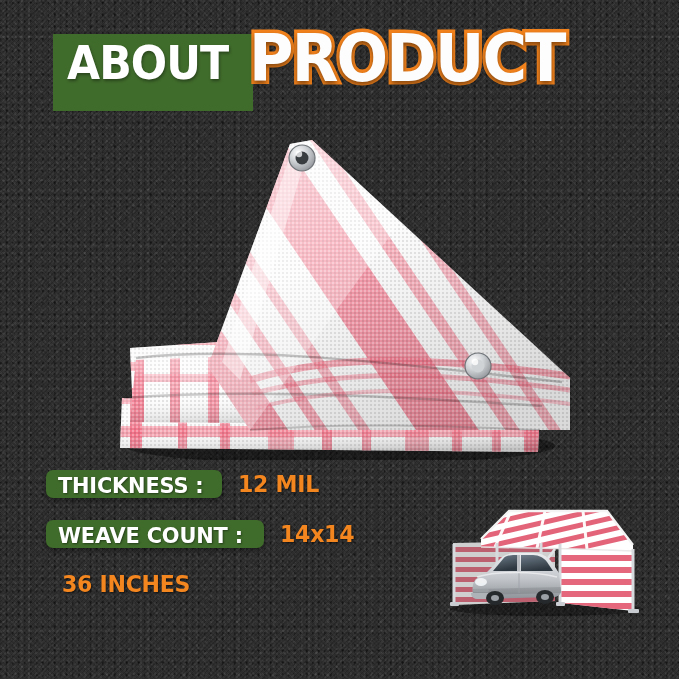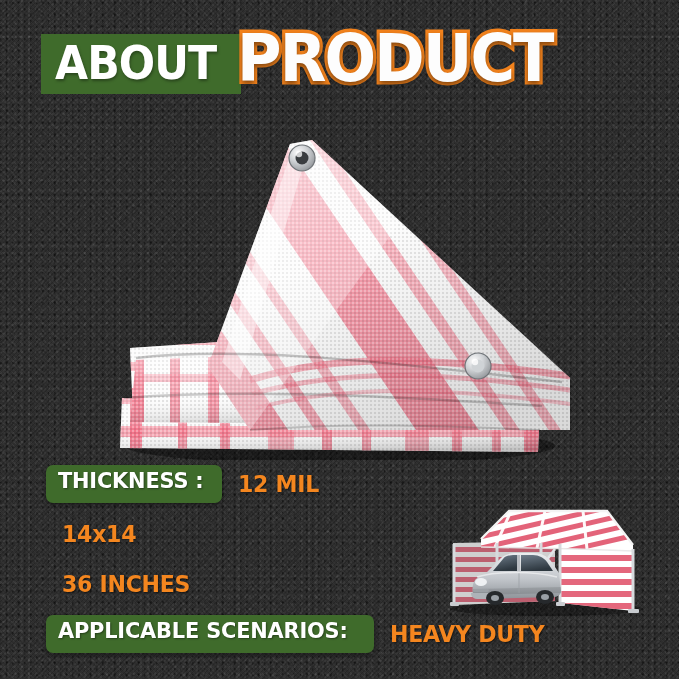--- a/index.html
+++ b/index.html
@@ -29,22 +29,23 @@
     position:absolute;inset:0;pointer-events:none;
     background-image:
       repeating-linear-gradient(45deg, rgba(255,255,255,.022) 0 1px, transparent 1px 3px),
       repeating-linear-gradient(-45deg, rgba(0,0,0,.16) 0 1px, transparent 1px 3px);
   }
 
   
   .header{position:absolute;left:41px;top:34px;display:flex;align-items:flex-start;}
   .about-box{
     background:#3f6b2b;
-    padding:6px 12px 8px 14px;
+    padding:6px 12px 25px 14px;
     line-height:1;
+    margin-left:12px;
   }
   .about-text{
     font-family:"DejaVu Sans", sans-serif;
     font-weight:bold;
     font-size:46px;
     letter-spacing:-1px;
     color:#ffffff;
     transform:scaleX(.93);
     transform-origin:left center;
     display:inline-block;
@@ -71,21 +72,21 @@
   
   .tarp-wrap{position:absolute;left:100px;top:130px;width:470px;height:330px;}
   .tarp-svg{display:block;width:470px;height:330px;}
 
   
   .specs{position:absolute;left:46px;top:462px;}
   .spec-row{display:flex;align-items:center;height:44px;margin-bottom:6px;}
   .badge{
     background:#3f6b2b;
     border-radius:7px;
-    padding:4px 11px 10px 12px;
+    padding:4px 11px 0 12px;
     box-shadow:0 2px 4px rgba(0,0,0,.45);
     display:flex;align-items:center;
   }
   .badge-label{
     font-family:"DejaVu Sans", sans-serif;
     font-weight:bold;
     font-size:22px;
     color:#ffffff;
     letter-spacing:-.2px;
     line-height:1.05;
@@ -272,33 +273,30 @@
   <div class="specs">
 
     <div class="spec-row">
       <div class="badge">
         <span class="badge-label">THICKNESS :</span>
       </div>
       <span class="spec-value">12 MIL</span>
     </div>
 
     <div class="spec-row">
+      <div class="badge">
+        <span class="badge-label">WEAVE COUNT :</span>
+      </div>
       <span class="spec-value">14x14</span>
     </div>
 
     <div class="spec-row">
       <span class="spec-value">36 INCHES</span>
     </div>
 
-    <div class="spec-row">
-      <div class="badge">
-        <span class="badge-label">APPLICABLE SCENARIOS:</span>
-      </div>
-      <span class="spec-value">HEAVY DUTY</span>
-    </div>
 
   </div>
 
   <div class="carport-wrap">
     <svg class="carport-svg" viewBox="0 0 208 115">
       <defs>
         <clipPath id="roofClip">
           <path d="M44,36 L72,8 L170,8 L196,42 L196,48 L140,46 L44,44 Z"></path>
         </clipPath>
         <clipPath id="rightWallClip">

